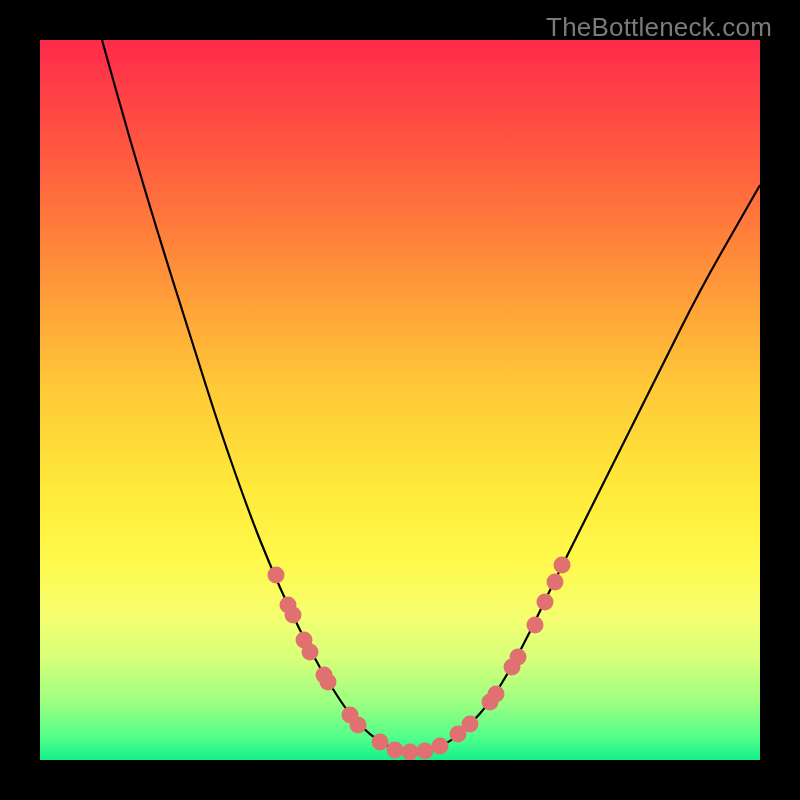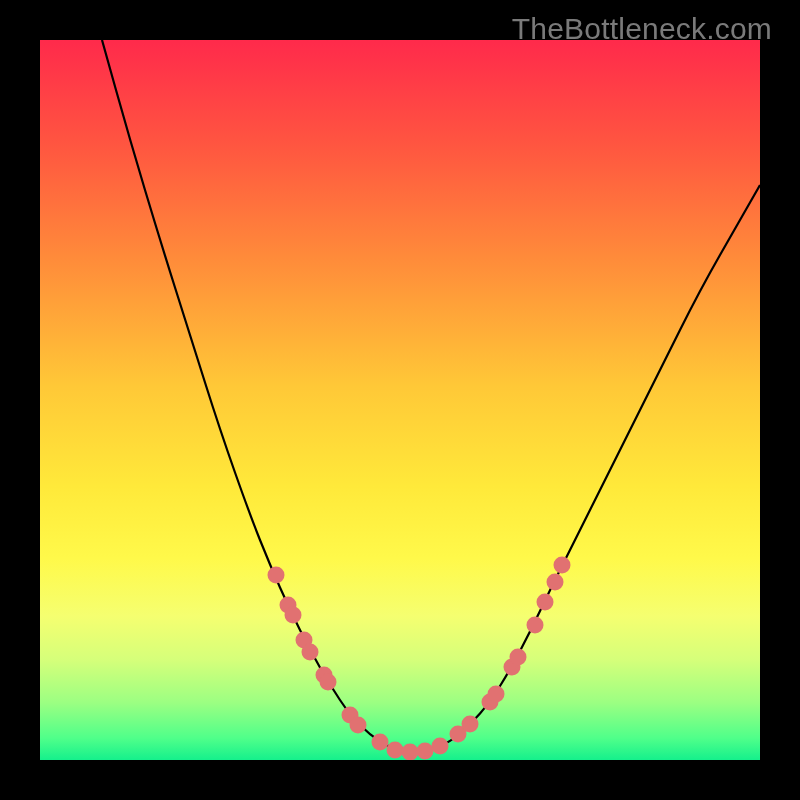--- a/index.html
+++ b/index.html
@@ -39,21 +39,21 @@
       #9cff82 92%,
       #4fff8a 97%,
       #15f08c 100%
     );
   }
   .watermark {
     position: absolute;
     top: 12px;
     right: 28px;
     color: #7a7a7a;
-    font-size: 30px;
+    font-size: 26px;
     font-weight: 400;
     letter-spacing: 0.2px;
     user-select: none;
   }
   svg.curve {
     position: absolute;
     top: 0;
     left: 0;
     width: 720px;
     height: 720px;

